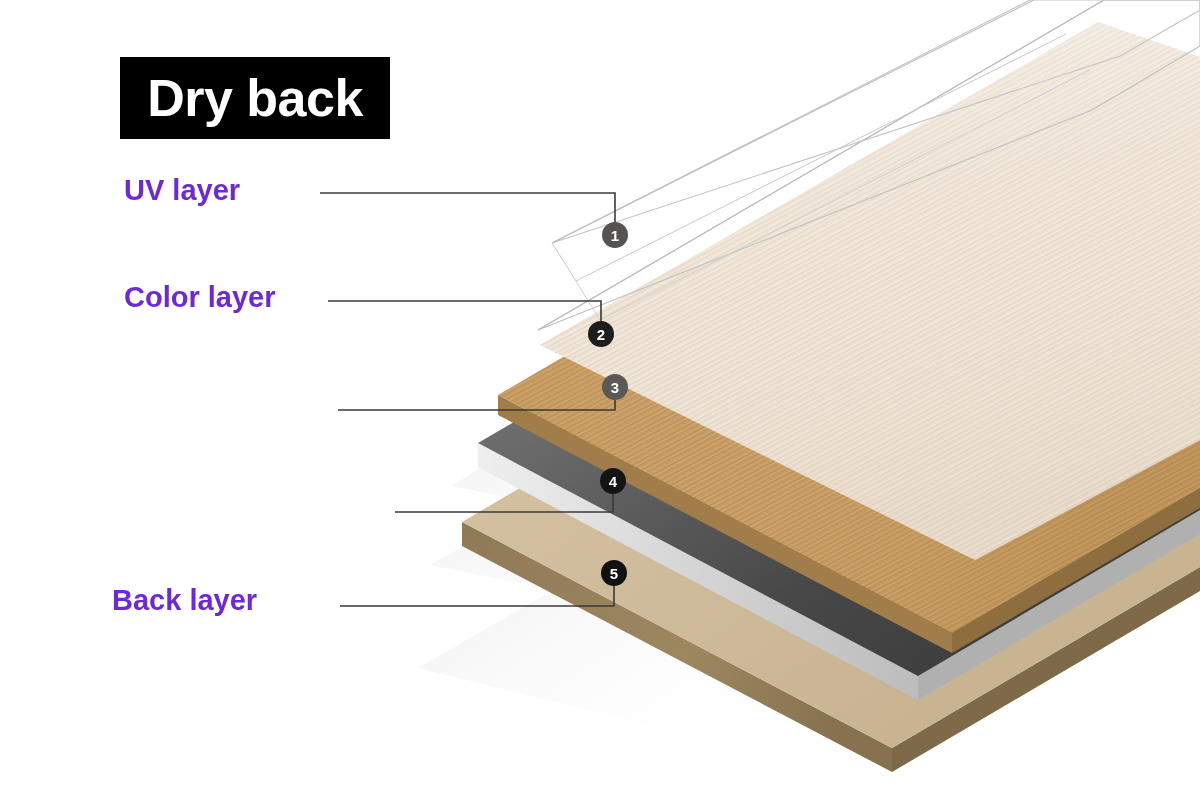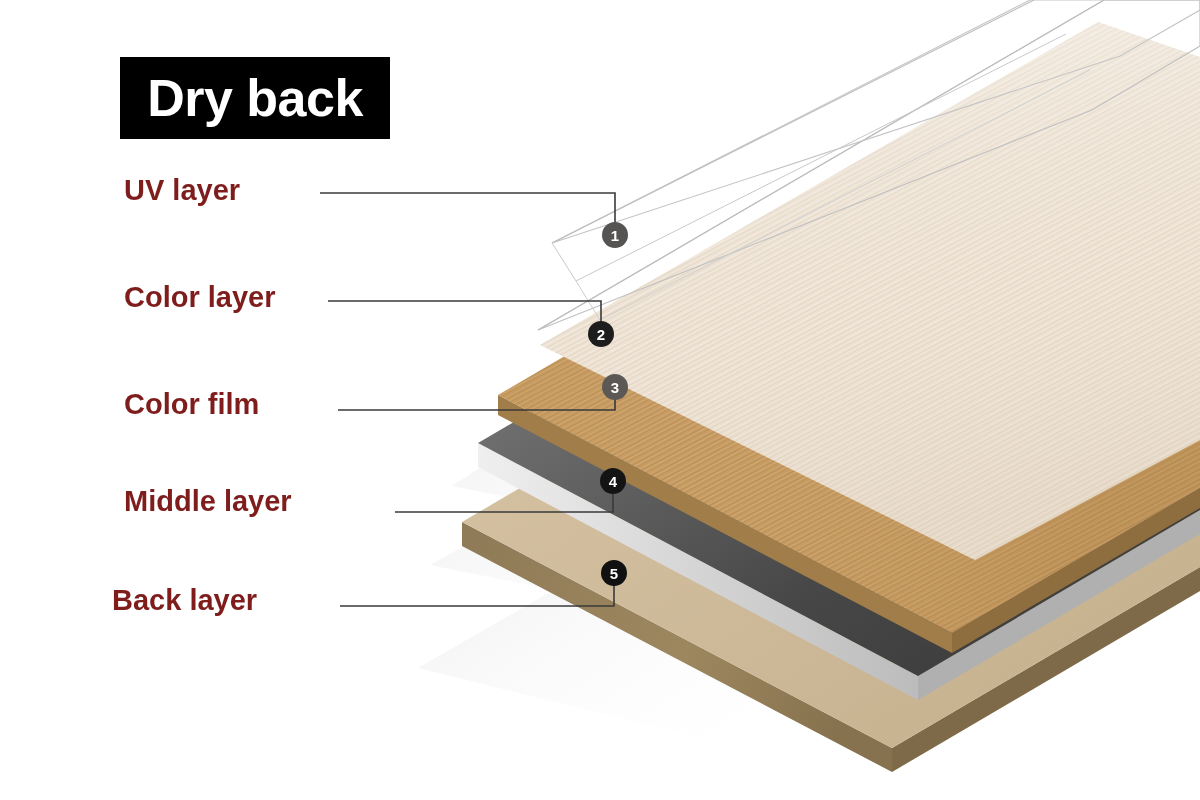--- a/index.html
+++ b/index.html
@@ -23,21 +23,21 @@
   .title-banner .title-text{
     color:#ffffff;
     font-size:52px;
     font-weight:bold;
     letter-spacing:-0.5px;
     line-height:1;
   }
 
   .layer-label{
     position:absolute;
-    color:#7f1d1d;
+    color:#6d28d9;
     font-size:29px;
     font-weight:bold;
     white-space:nowrap;
     line-height:1;
   }
   .lbl-1{left:124px; top:176px;}
   .lbl-2{left:124px; top:283px;}
   .lbl-3{left:124px; top:390px;}
   .lbl-4{left:124px; top:487px;}
   .lbl-5{left:112px; top:586px;}
@@ -180,22 +180,20 @@
       <path d="M340,606 H614 V578"></path>
     </g>
   </svg>
 
   <div class="title-banner">
     <span class="title-text">Dry back</span>
   </div>
 
   <div class="layer-label lbl-1">UV layer</div>
   <div class="layer-label lbl-2">Color layer</div>
-  <div class="layer-label lbl-3">Color film</div>
-  <div class="layer-label lbl-4">Middle layer</div>
   <div class="layer-label lbl-5">Back layer</div>
 
   <div class="badge b1">1</div>
   <div class="badge b2">2</div>
   <div class="badge b3">3</div>
   <div class="badge b4">4</div>
   <div class="badge b5">5</div>
 
 </div>
 

